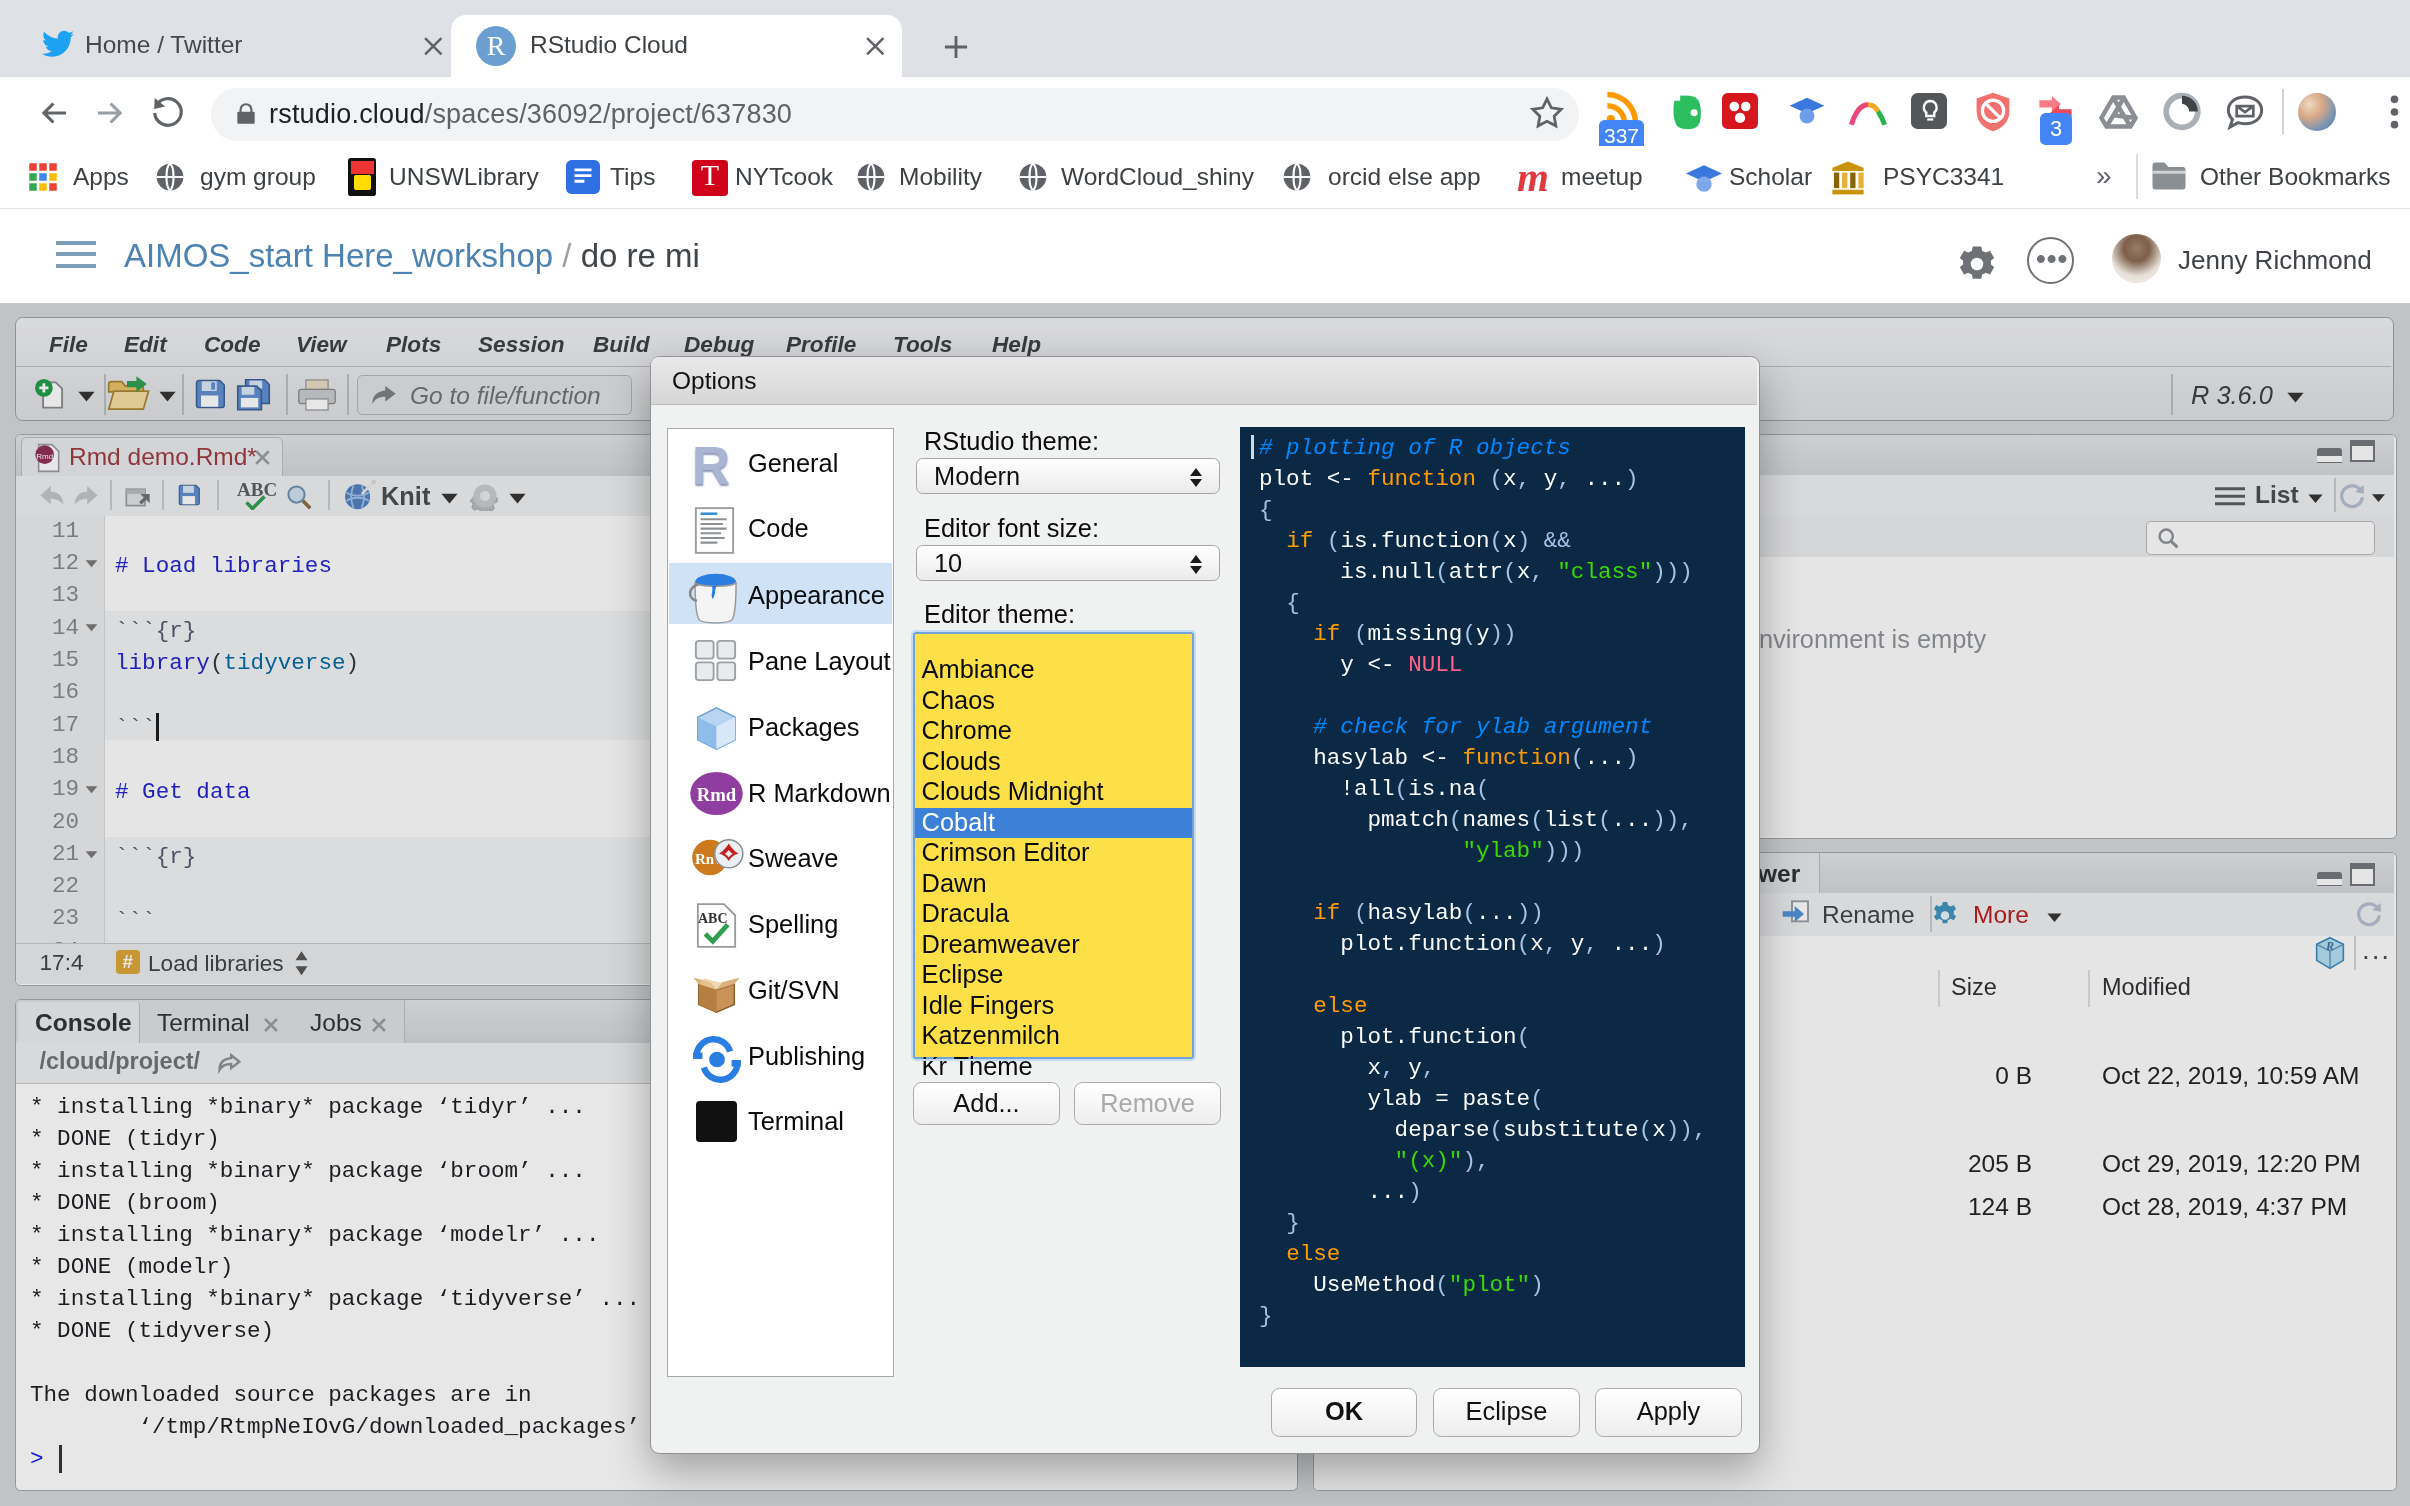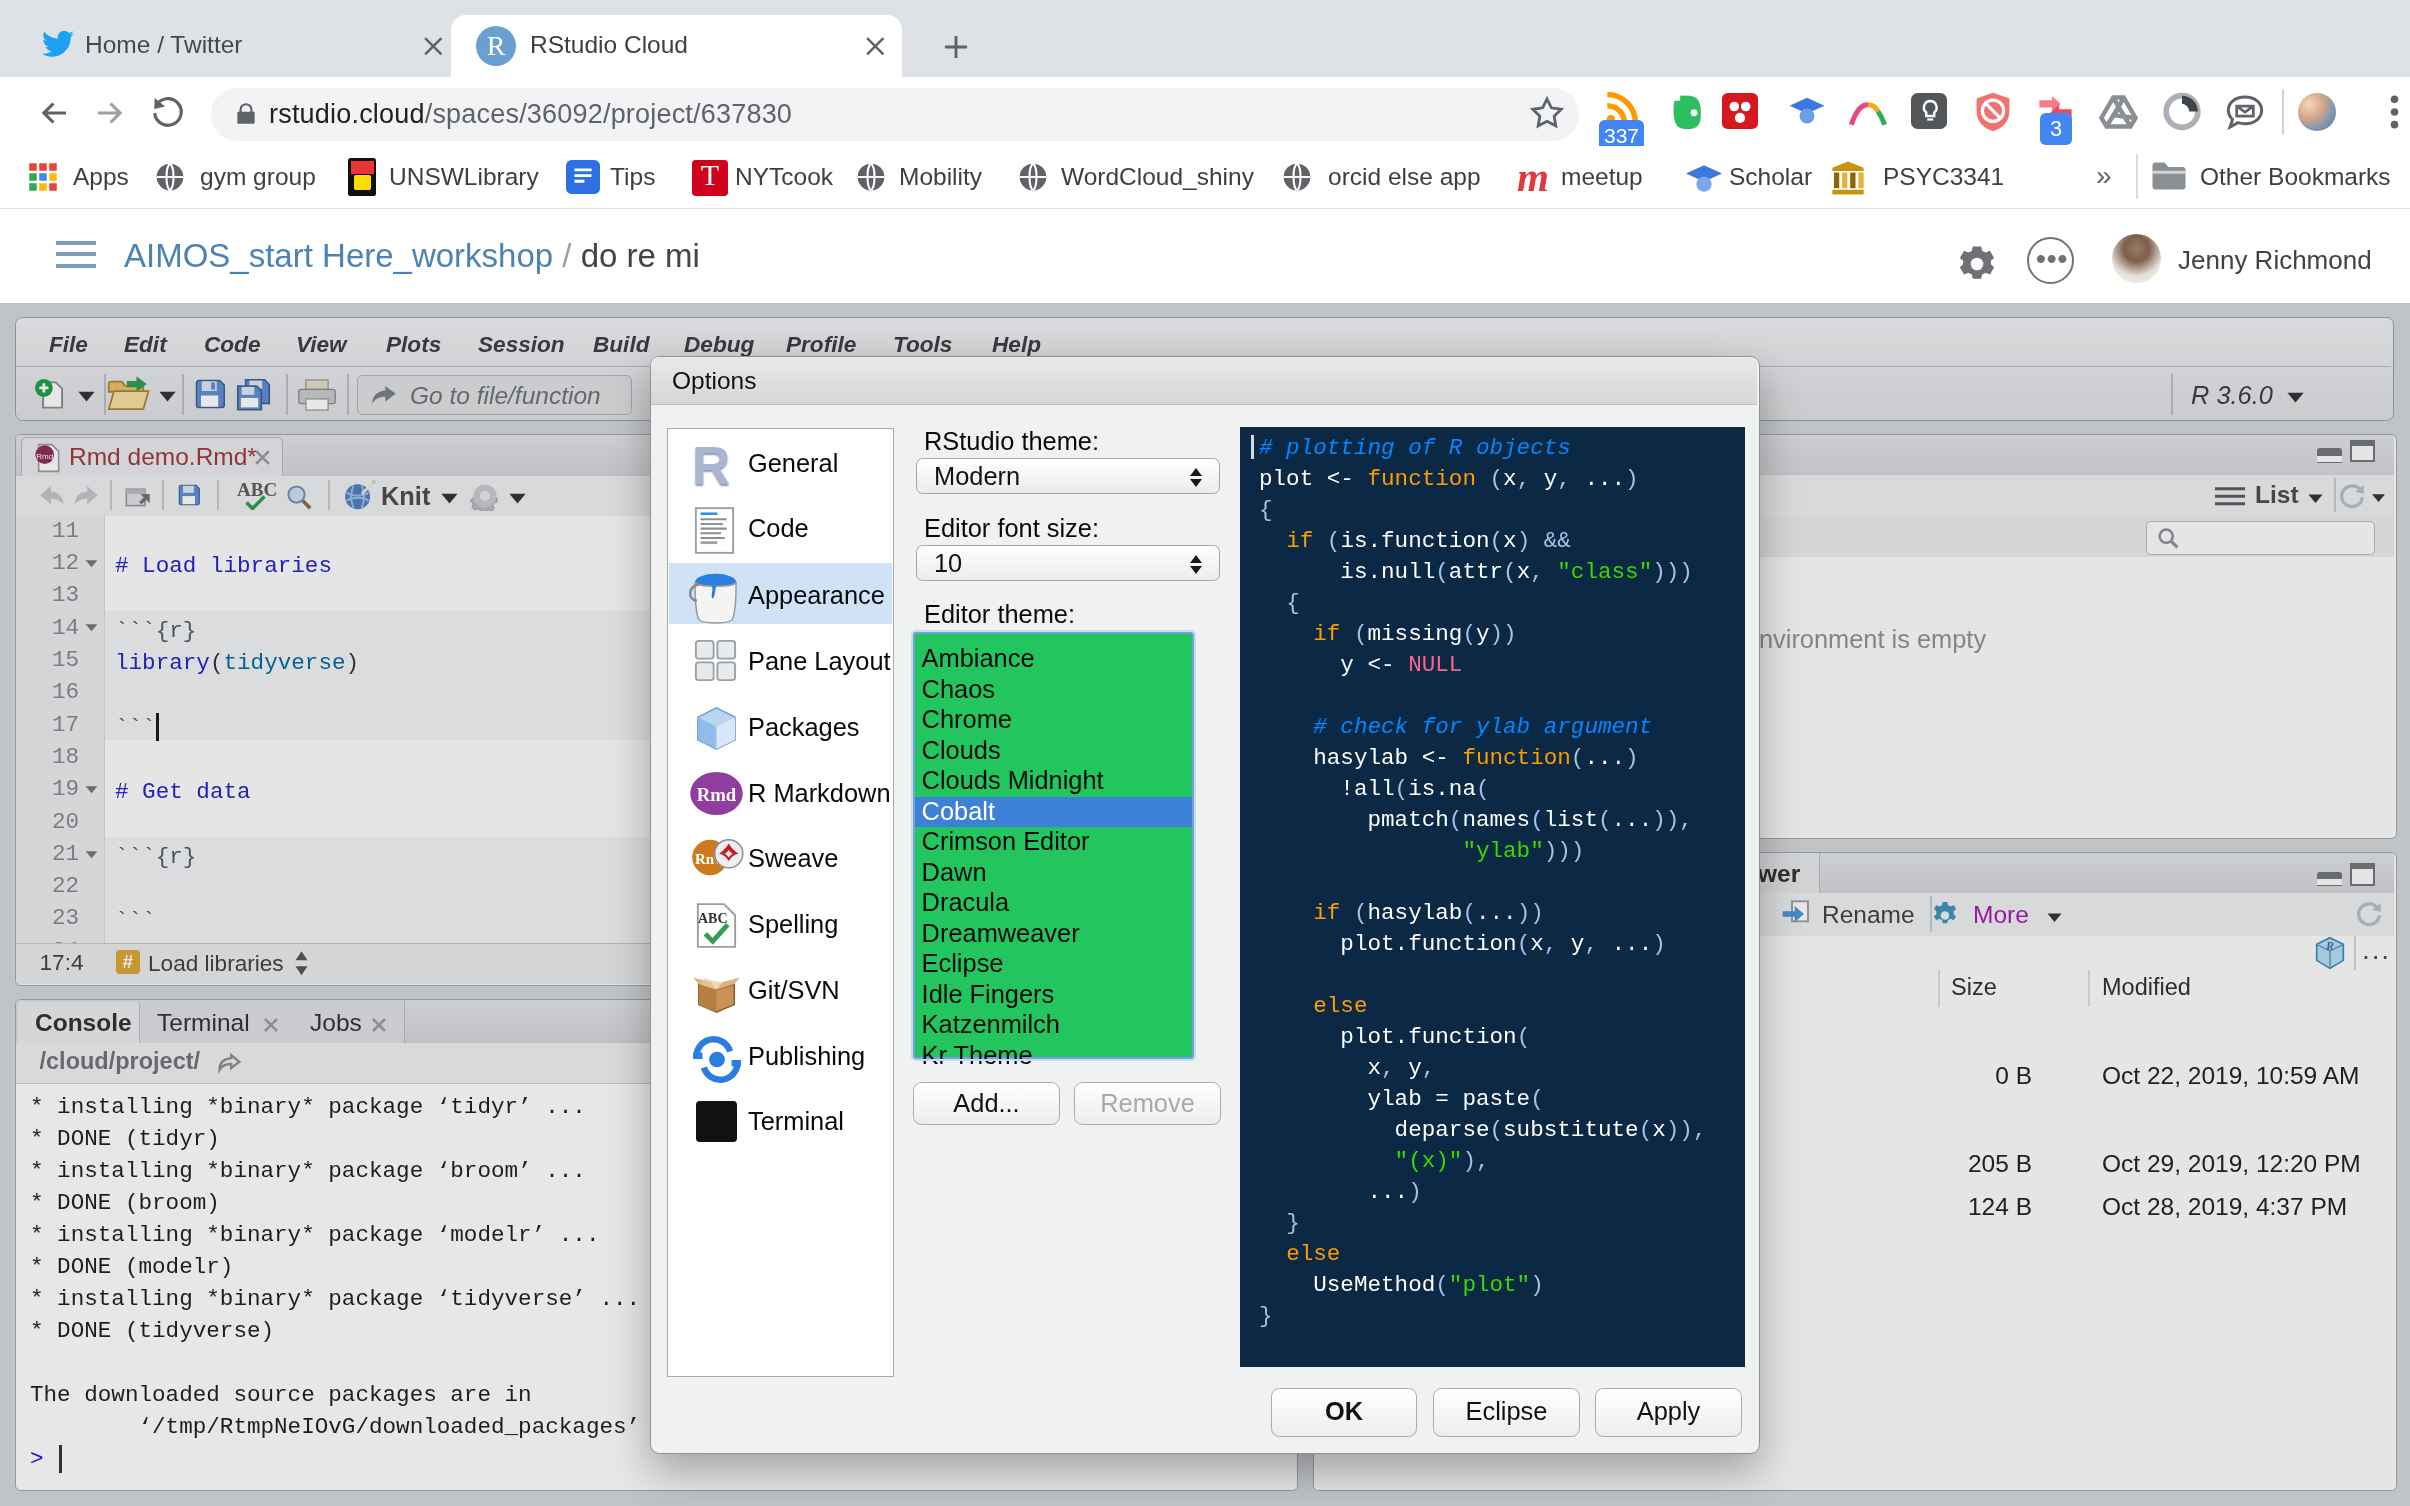--- a/index.html
+++ b/index.html
@@ -31,21 +31,21 @@
 .cx{font-family:"Liberation Mono",monospace;font-size:22.6px;line-height:32px;white-space:pre;color:#1c1e20;}
 #dim{left:0;top:303px;width:2411px;height:1203px;background:rgba(30,32,34,0.105);z-index:50;}
 
 #dialog{left:650px;top:356px;width:1110px;height:1098px;background:#f0f1f1;border:1.9px solid #909294;border-radius:9.4px;box-shadow:0 17px 42px rgba(0,0,0,0.30);z-index:100;box-sizing:border-box;}
 .dlab{font-size:25.4px;color:#0a0a0a;}
 .slab{left:97px;font-size:25.4px;color:#0a0a0a;}
 .dsel{width:304px;height:36px;background:linear-gradient(#ffffff,#ebebeb);border:1.9px solid #a6a6a6;border-radius:6.6px;box-sizing:border-box;font-size:25.4px;color:#111;}
 .dsel span{display:block;margin:2.8px 0 0 17px;}
 .dsel:after{content:"";position:absolute;right:17px;top:8.5px;width:0;height:0;border-left:6.6px solid transparent;border-right:6.6px solid transparent;border-bottom:8.5px solid #1a1a1a;}
 .dsel:before{content:"";position:absolute;right:17px;top:20px;width:0;height:0;border-left:6.6px solid transparent;border-right:6.6px solid transparent;border-top:8.5px solid #1a1a1a;}
-#themelist{left:262px;top:275px;width:281px;height:427px;background:#22c55e;border:2.8px solid #72a3da;border-radius:2.8px;box-sizing:border-box;outline:2.8px solid #c4dcf3;padding-top:10px;}
+#themelist{left:262px;top:275px;width:281px;height:427px;background:#fde047;border:2.8px solid #72a3da;border-radius:2.8px;box-sizing:border-box;outline:2.8px solid #c4dcf3;padding-top:21px;}
 .ti{height:30.5px;font-size:25.4px;color:#0a0a0a;padding-left:6.6px;white-space:nowrap;overflow:hidden;}
 .ti.sel{background:#3c80d8;color:#fff;}
 .dbtn{height:49px;background:linear-gradient(#ffffff,#ededed);border:1.9px solid #ababab;border-radius:8.5px;box-sizing:border-box;font-size:25.4px;color:#111;text-align:center;line-height:45px;}
 #preview{left:589px;top:70px;width:505px;height:940px;background:#0b2845;overflow:hidden;}
 .pv{position:absolute;left:19px;top:5.6px;font-family:"Liberation Mono",monospace;font-size:22.6px;line-height:31px;white-space:pre;color:#fff;}
 .pv i{color:#0088ff;}
 .pv b{color:#ff9d00;font-weight:400;}
 .pv em{color:#3ad900;font-style:normal;}
 .pv u{color:#ff628c;text-decoration:none;}
 .pv a{color:#a5c1e5;text-decoration:none;}
@@ -481,21 +481,21 @@
     <svg class="s" style="left:466px;top:47px" width="32" height="28" viewBox="0 0 24 21">
         <rect x="9" y="1" width="12" height="15" fill="#fff" stroke="#9a9c9e" stroke-width="1.4"></rect>
         <path fill="#4f94d8" d="M2 8.5 h9 v-4 l7 6 -7 6 v-4 h-9z"></path>
       </svg>
     <div class="s" style="left:508px;top:48px;font-size:24.5px;color:#3f4143;">Rename</div>
     <div class="s" style="left:616px;top:43px;width:1.9px;height:36px;background:#c9cbcd;"></div>
     <svg class="s" style="left:614px;top:44px" width="34" height="34" viewBox="0 0 24 24">
         <path fill="#4193bb" d="M10.4 2h3.2l.5 2.3c.7.2 1.3.5 1.9.9l2.2-1 1.6 2.8-1.7 1.5c.1.7.1 1.4 0 2.1l1.7 1.5-1.6 2.8-2.2-1c-.6.4-1.2.7-1.9.9l-.5 2.3h-3.2l-.5-2.3a7 7 0 0 1-1.9-.9l-2.2 1-1.6-2.8 1.7-1.5a7.6 7.6 0 0 1 0-2.1L4.2 7l1.6-2.8 2.2 1c.6-.4 1.2-.7 1.9-.9z" transform="translate(0,1.5)"></path>
         <circle cx="12" cy="13" r="3" fill="#e8f4f8"></circle>
       </svg>
-    <div class="s" style="left:659px;top:48px;font-size:24.5px;color:#a21caf;">More</div>
+    <div class="s" style="left:659px;top:48px;font-size:24.5px;color:#b91c1c;">More</div>
     <svg class="s" style="left:733px;top:59px" width="15" height="11.3" viewBox="0 0 10 8">
         <path fill="#333" d="M0 1h10L5 7z"></path>
       </svg>
     <svg class="s" style="left:1040px;top:46px" width="30" height="30" viewBox="0 0 24 24">
         <path fill="none" stroke="#b4bfce" stroke-width="2.6" d="M19.5 8.5 A 8.3 8.3 0 1 0 20.3 13"></path>
         <path fill="#b4bfce" d="M14.5 8.8 L21.5 10.1 L21.3 3.2 Z"></path>
       </svg>
     <div class="s" style="left:0;top:83px;width:1080px;height:34px;background:#fdfdfd;"></div>
     <svg class="s" style="left:1000px;top:83px" width="32" height="34" viewBox="0 0 24 25">
         <path fill="#b5e0f2" stroke="#3e88b8" stroke-width="1.2" d="M12 1 L22 6 L22 18 L12 24 L2 18 L2 6 Z"></path>

